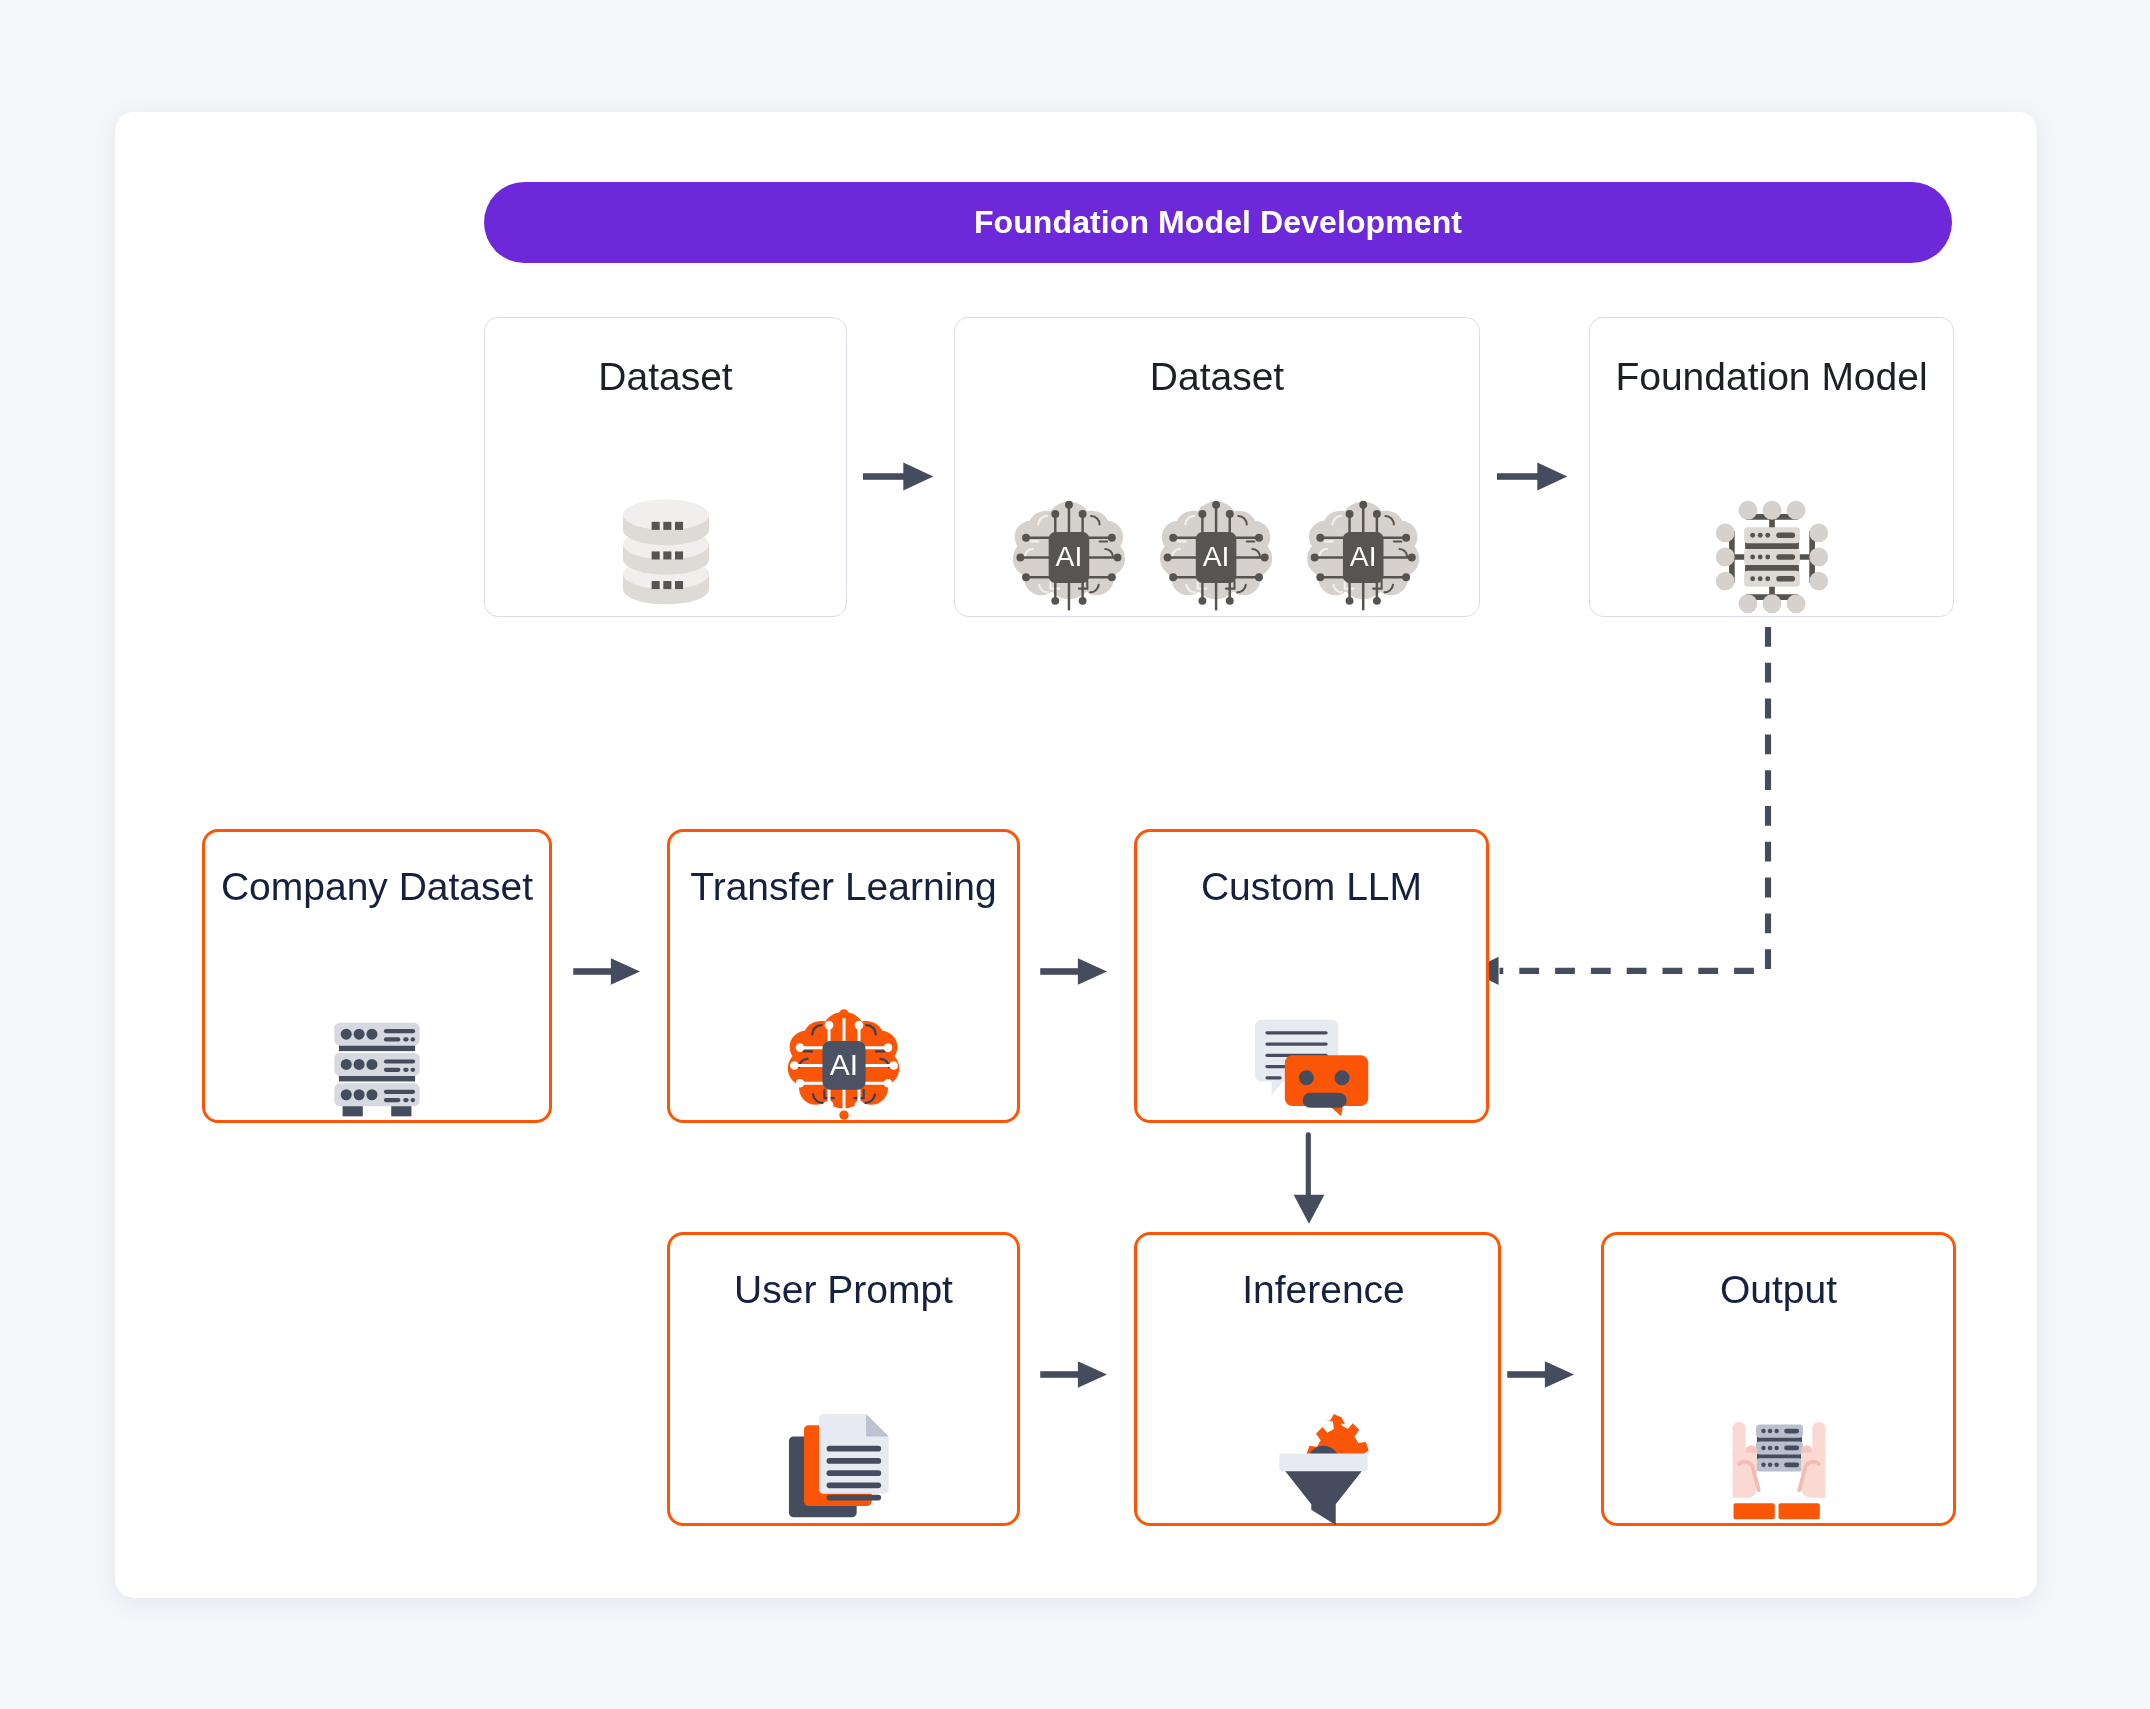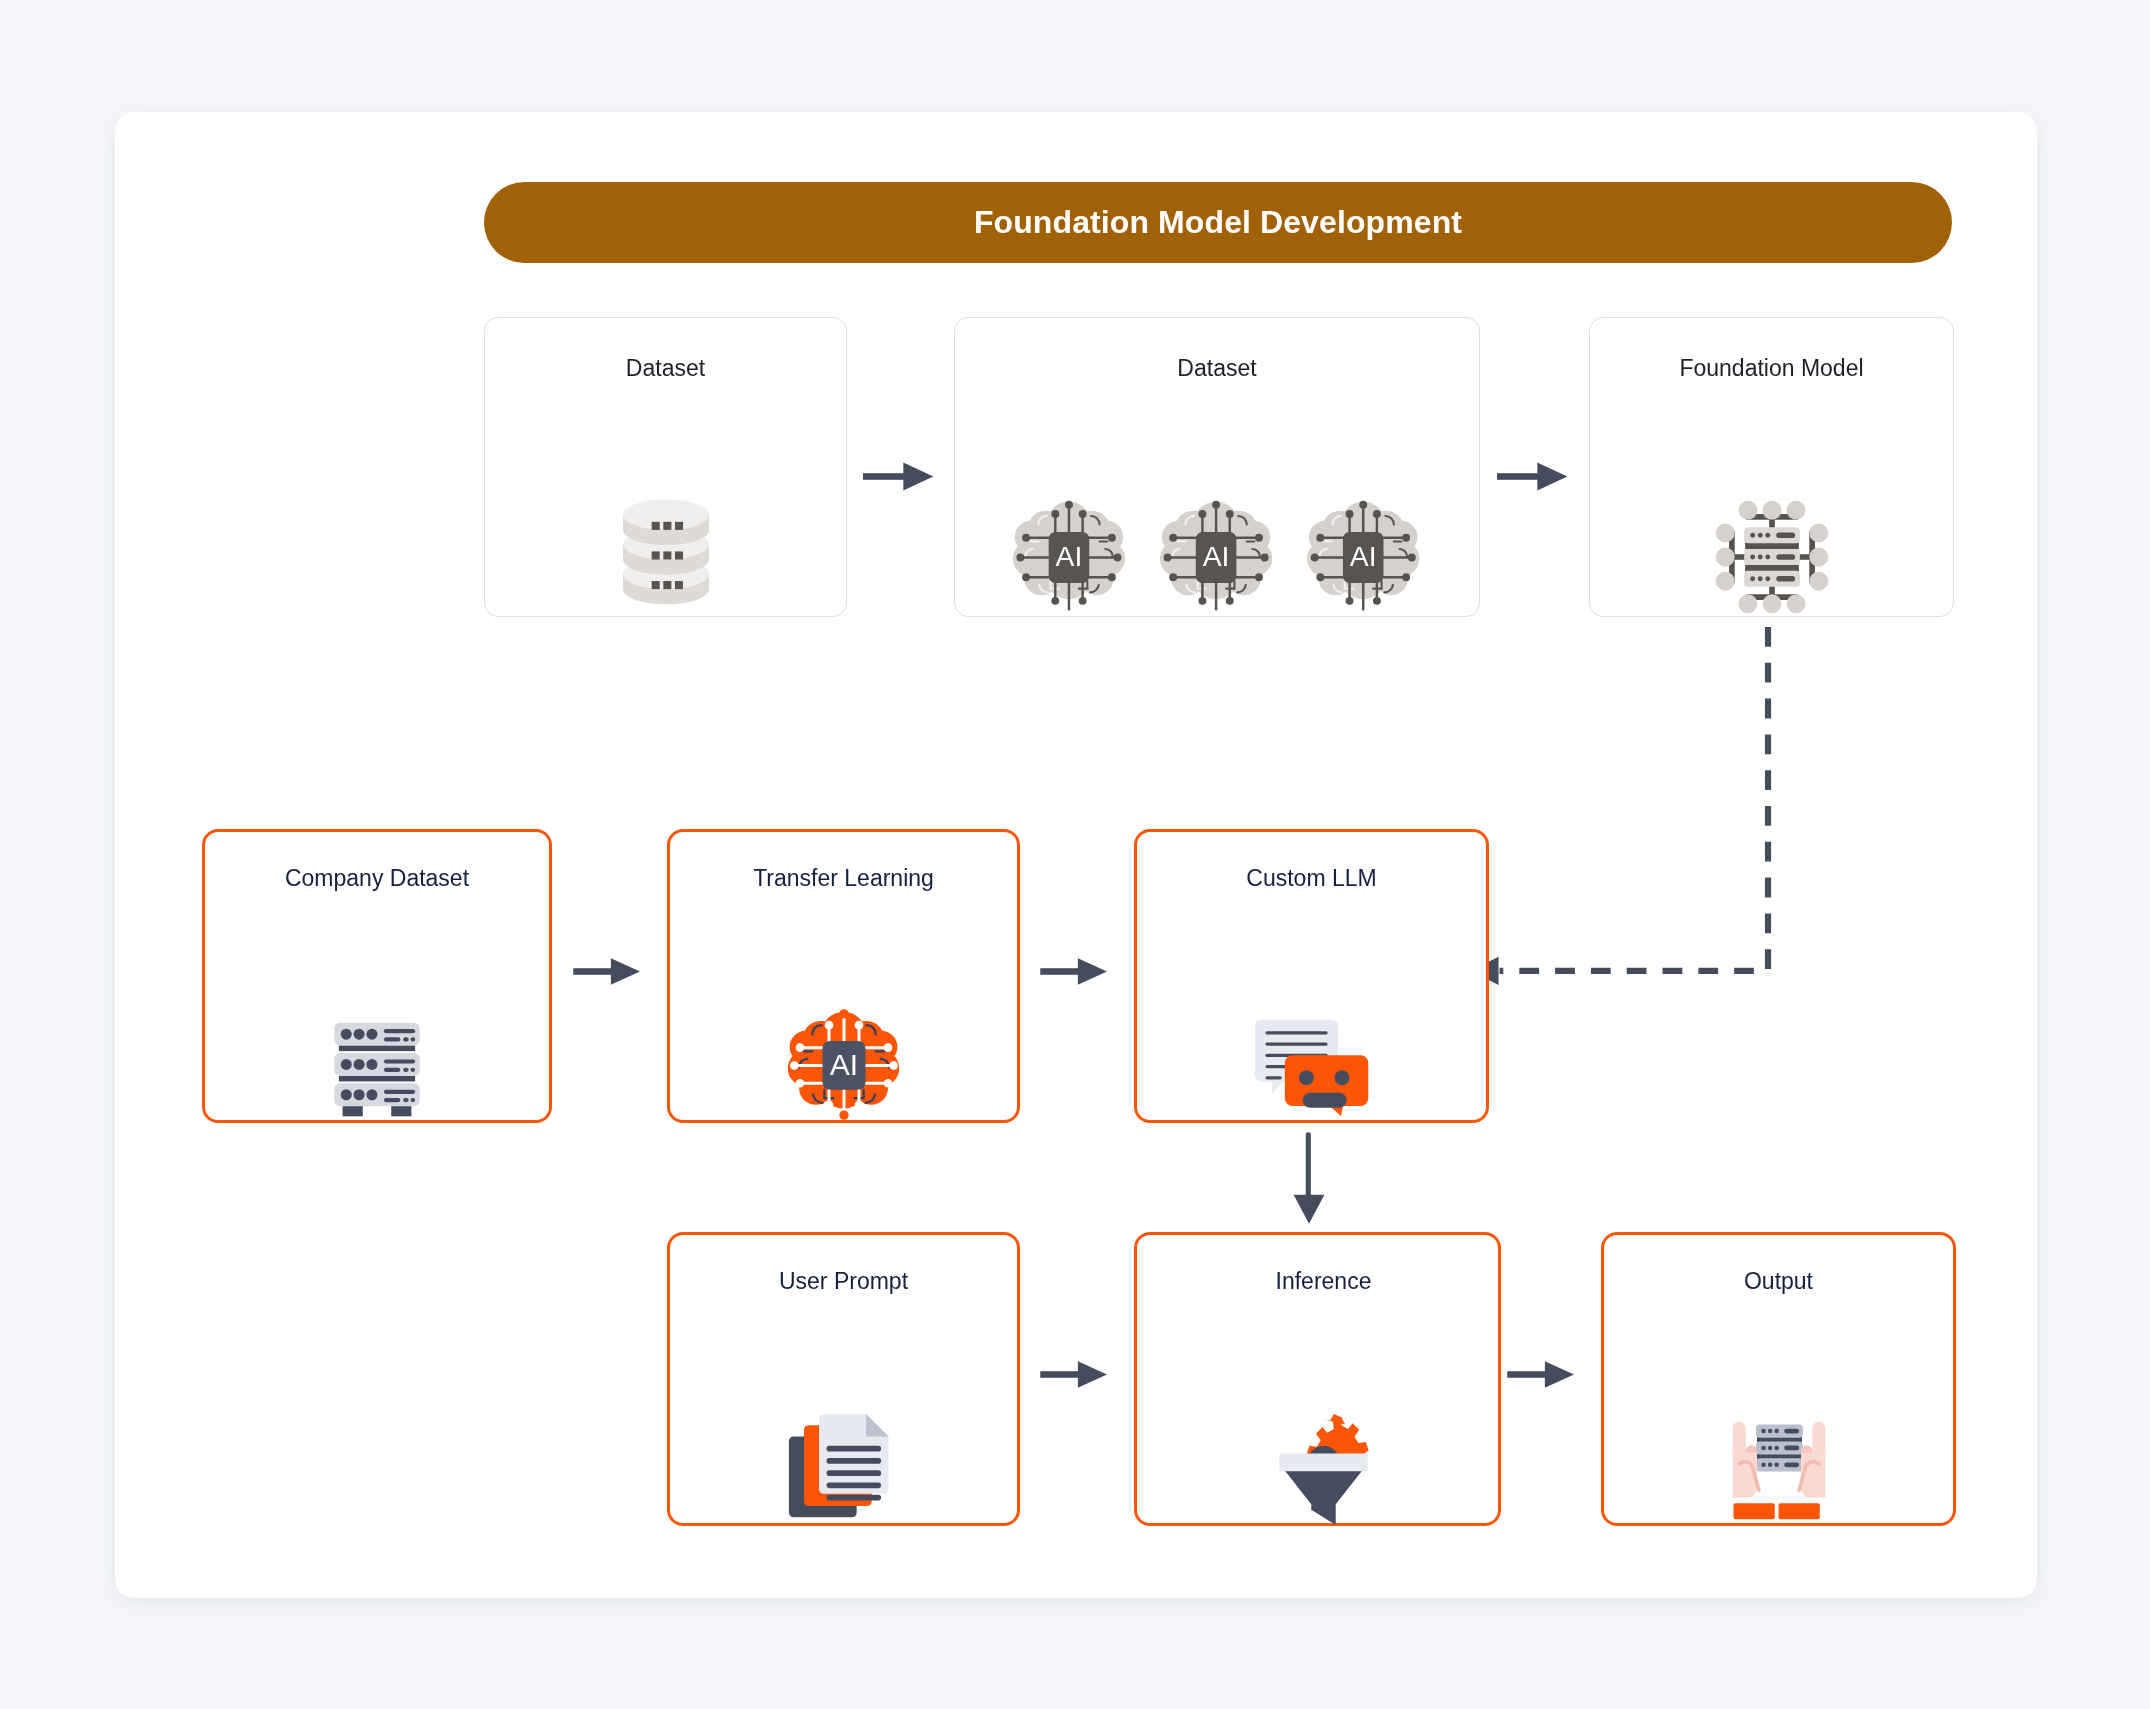--- a/index.html
+++ b/index.html
@@ -17,38 +17,38 @@
     box-shadow:0 4.7px 22px rgba(96,110,140,.10);
   }
 
   
   .banner{
     position:absolute;display:flex;align-items:center;justify-content:center;
     border-radius:471px;color:#ffffff;white-space:nowrap;
   }
   .banner-dark{
     left:484px;top:182px;width:1468px;height:81px;
-    background:#a16207;
+    background:#6d28d9;
   }
   .banner-orange{
     left:203px;top:689px;width:1747px;height:83px;
     background:#fb5607;
   }
   .banner-title{font-size:32px;font-weight:bold;letter-spacing:0.1px;}
   .banner-title-sub{font-size:27px;font-weight:normal;}
 
   
   .card{
     position:absolute;background:#ffffff;border-radius:14px;
     display:flex;flex-direction:column;align-items:center;
   }
   .card-grey{border:1.4px solid #dcdde6;}
   .card-orange{border:3.8px solid #fb5607;border-radius:16px;}
   .card-label{
-    font-size:23px;color:#1b2030;margin-top:0;text-align:center;white-space:nowrap;
+    font-size:39px;color:#1b2030;margin-top:0;text-align:center;white-space:nowrap;
   }
   .card-grey .card-label{color:#1c2128;}
   .card-orange .card-label{color:#16213f;}
   .icon-wrap{display:flex;align-items:flex-end;justify-content:center;flex:1;width:100%;}
 
   
   #card-dataset{left:484px;top:317px;width:361px;height:298px;}
   #card-dataset .card-label{margin-top:37px;}
   #card-training{left:954px;top:317px;width:524px;height:298px;}
   #card-training .card-label{margin-top:37px;}

